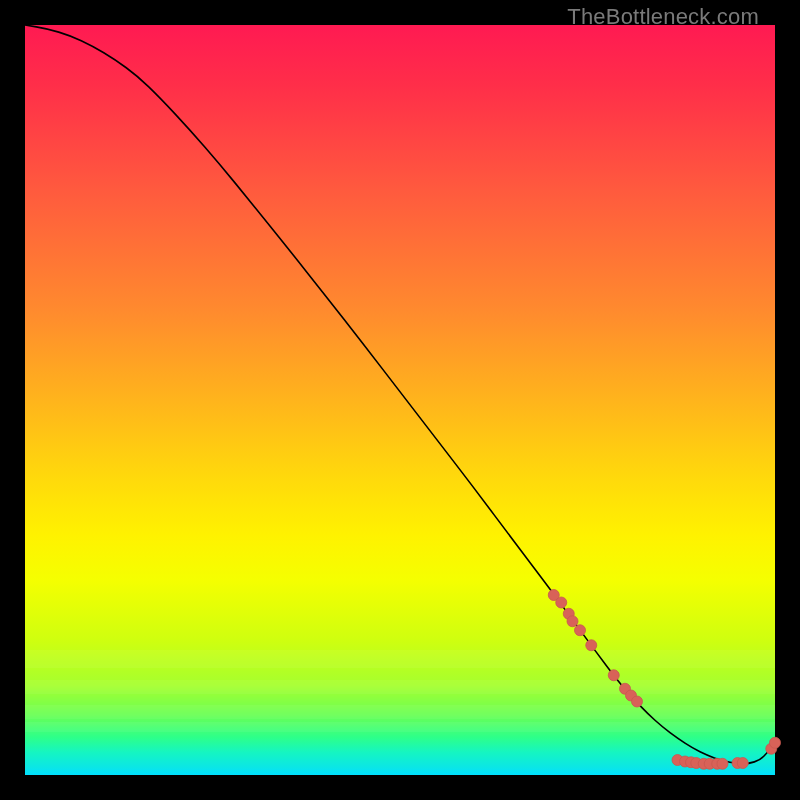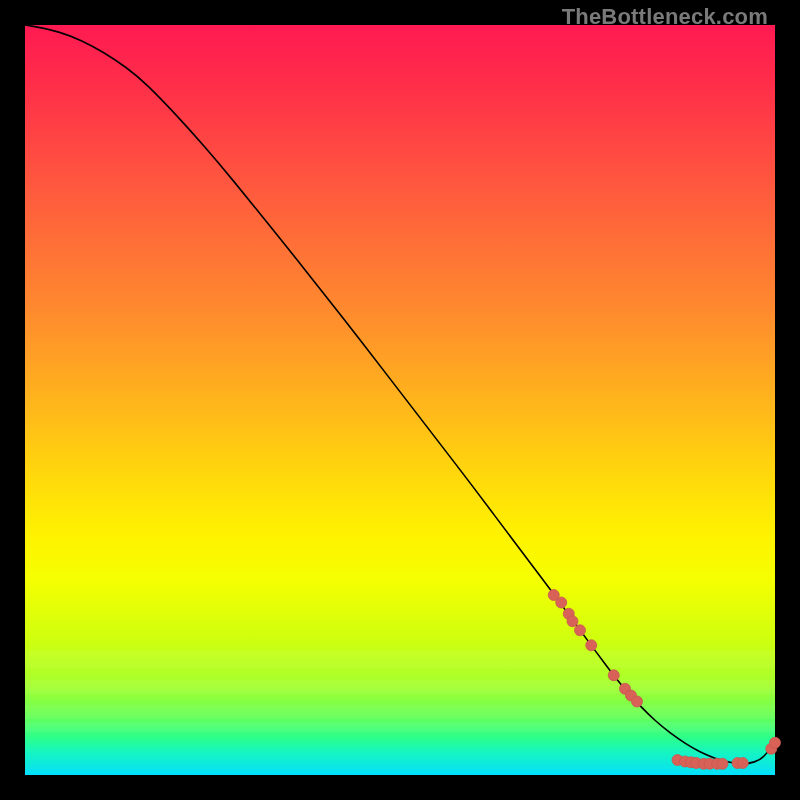--- a/index.html
+++ b/index.html
@@ -52,25 +52,25 @@
     background: #ffffff;
   }
   .stripe.s1 { top: 650px; height: 18px; opacity: 0.05; }
   .stripe.s2 { top: 680px; height: 14px; opacity: 0.05; }
   .stripe.s3 { top: 705px; height: 14px; opacity: 0.05; }
   .stripe.s4 { top: 722px; height: 10px; opacity: 0.05; }
 
   .watermark {
     position: absolute;
     top: 4px;
-    right: 32px;
+    right: 41px;
     color: #7a7a7a;
     font-size: 22px;
     letter-spacing: 0.2px;
-    font-weight: 700;
+    font-weight: 400;
   }
   
   svg.overlay {
     position: absolute;
     left: 25px;
     top: 25px;
     width: 750px;
     height: 750px;
     overflow: visible;
   }

